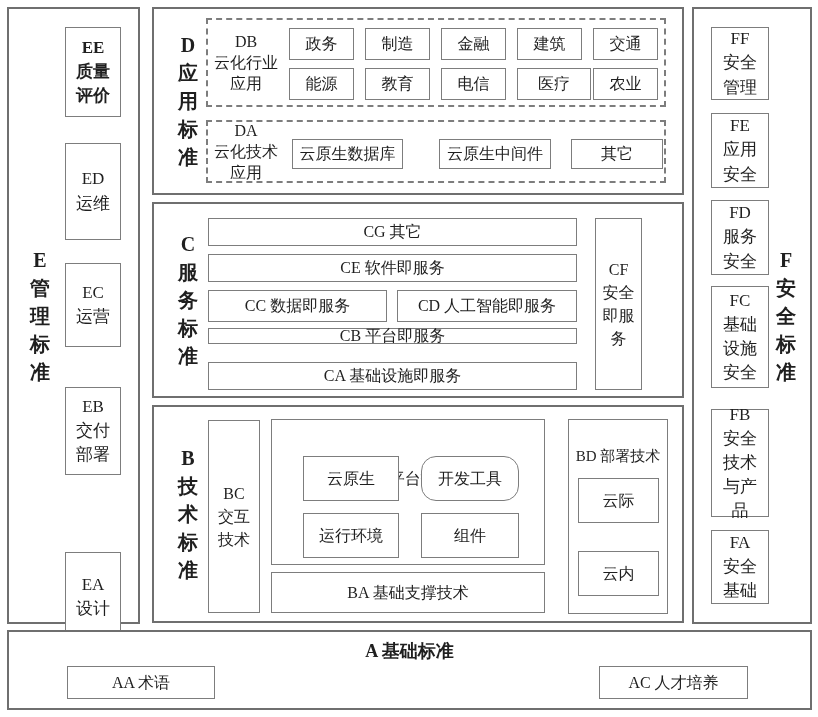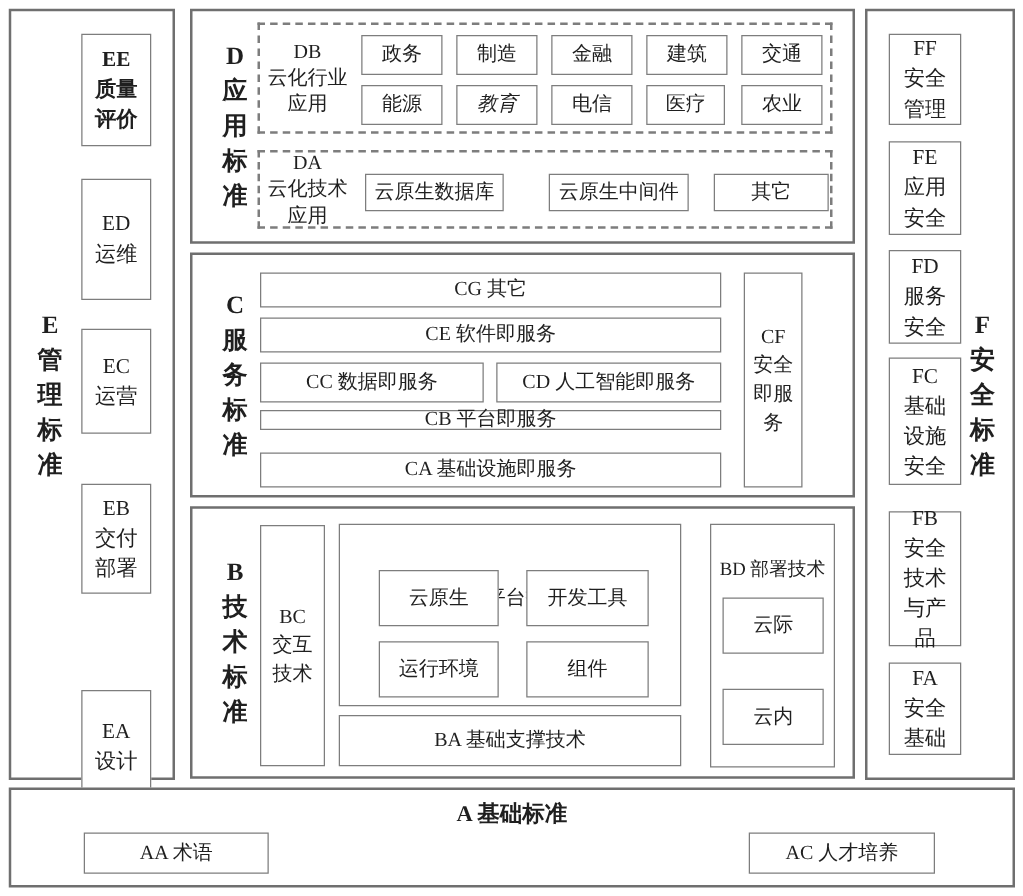--- a/index.html
+++ b/index.html
@@ -105,23 +105,23 @@
   <div class="dashed" style="left:52px; top:9px; width:460px; height:89px;">
     <div class="dash-label">DB
 云化行业
 应用</div>
     <div class="ibox" style="left:81px; top:8px; width:65px; height:32px;">政务</div>
     <div class="ibox" style="left:157px; top:8px; width:65px; height:32px;">制造</div>
     <div class="ibox" style="left:233px; top:8px; width:65px; height:32px;">金融</div>
     <div class="ibox" style="left:309px; top:8px; width:65px; height:32px;">建筑</div>
     <div class="ibox" style="left:385px; top:8px; width:65px; height:32px;">交通</div>
     <div class="ibox" style="left:81px; top:48px; width:65px; height:32px;">能源</div>
-    <div class="ibox" style="left:157px; top:48px; width:65px; height:32px;font-style:italic;">教育</div>
+    <div class="ibox" style="left:157px; top:48px; width:65px; height:32px;">教育</div>
     <div class="ibox" style="left:233px; top:48px; width:65px; height:32px;">电信</div>
-    <div class="ibox" style="left:309px; top:48px; width:63px; height:32px;">医疗</div>
+    <div class="ibox" style="left:309px; top:48px; width:74px; height:32px;">医疗</div>
     <div class="ibox" style="left:385px; top:48px; width:65px; height:32px;">农业</div>
   </div>
 
   <div class="dashed" style="left:52px; top:111px; width:460px; height:63px;">
     <div class="dash-label">DA
 云化技术
 应用</div>
     <div class="ibox" style="left:84px; top:17px; width:111px; height:30px;">云原生数据库</div>
     <div class="ibox" style="left:231px; top:17px; width:112px; height:30px;">云原生中间件</div>
     <div class="ibox" style="left:363px; top:17px; width:92px; height:30px;">其它</div>
@@ -152,21 +152,21 @@
 术
 标
 准</div>
   <div class="ibox" style="left:54px; top:13px; width:52px; height:193px;">BC
 交互
 技术</div>
 
   <div class="ibox" style="left:117px; top:12px; width:274px; height:146px; display:block;">
     <div class="group-label" style="top:7px;margin-top:40px;">BB 平台技术</div>
     <div class="ibox" style="left:31px; top:36px; width:96px; height:45px;">云原生</div>
-    <div class="ibox" style="left:149px; top:36px; width:98px; height:45px;">开发工具</div>
+    <div class="ibox" style="left:149px; top:36px; width:98px; height:45px;border-radius:15px;">开发工具</div>
     <div class="ibox" style="left:31px; top:93px; width:96px; height:45px;">运行环境</div>
     <div class="ibox" style="left:149px; top:93px; width:98px; height:45px;">组件</div>
   </div>
 
   <div class="ibox" style="left:117px; top:165px; width:274px; height:41px;">BA 基础支撑技术</div>
 
   <div class="ibox" style="left:414px; top:12px; width:100px; height:195px; display:block;">
     <div class="group-label" style="top:26px; font-size:15px;">BD 部署技术</div>
     <div class="ibox" style="left:9px; top:58px; width:81px; height:45px;">云际</div>
     <div class="ibox" style="left:9px; top:131px; width:81px; height:45px;">云内</div>

